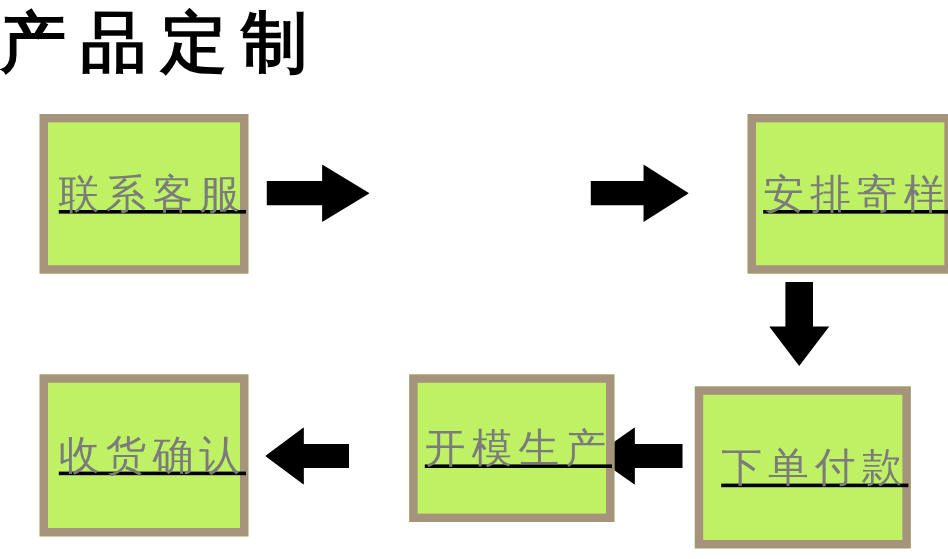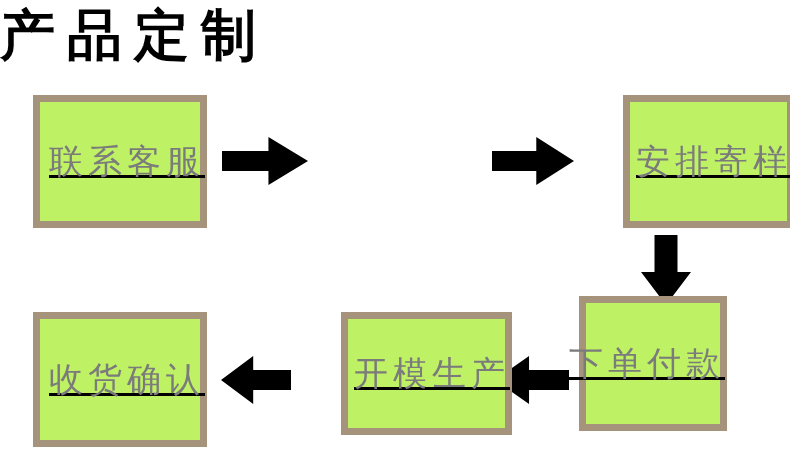--- a/index.html
+++ b/index.html
@@ -56,21 +56,21 @@
   .arrow-left {
     clip-path: polygon(100% 29%, 46% 29%, 46% 0, 0 50%, 46% 100%, 46% 71%, 100% 71%);
   }
   .arrow-down {
     clip-path: polygon(27% 0, 73% 0, 73% 53%, 100% 53%, 50% 100%, 0 53%, 27% 53%);
   }
   
   .box-1 { left: 33px;  top: 95px;  width: 174px; height: 133px; }
   .box-2 { left: 309px; top: 95px;  width: 171px; height: 133px; }
   .box-3 { left: 579px; top: 95px;  width: 171px; height: 133px; margin-left: 44px; }
-  .box-4 { left: 579px; top: 296px; width: 148px; height: 135px; }
+  .box-4 { left: 579px; top: 322px; width: 180px; height: 135px; }
   .box-5 { left: 309px; top: 312px; width: 171px; height: 123px; margin-left: 32px; }
   .box-6 { left: 33px;  top: 312px; width: 174px; height: 135px; }
   .arrow-1 { left: 222px; top: 137px; width: 86px; height: 48px; }
   .arrow-2 { left: 492px; top: 137px; width: 82px; height: 48px; }
   .arrow-3 { left: 641px; top: 235px; width: 50px; height: 70px; }
   .arrow-4 { left: 495px; top: 356px; width: 74px; height: 48px; }
   .arrow-5 { left: 221px; top: 356px; width: 70px; height: 48px; }
 </style>
 </head>
 <body>

